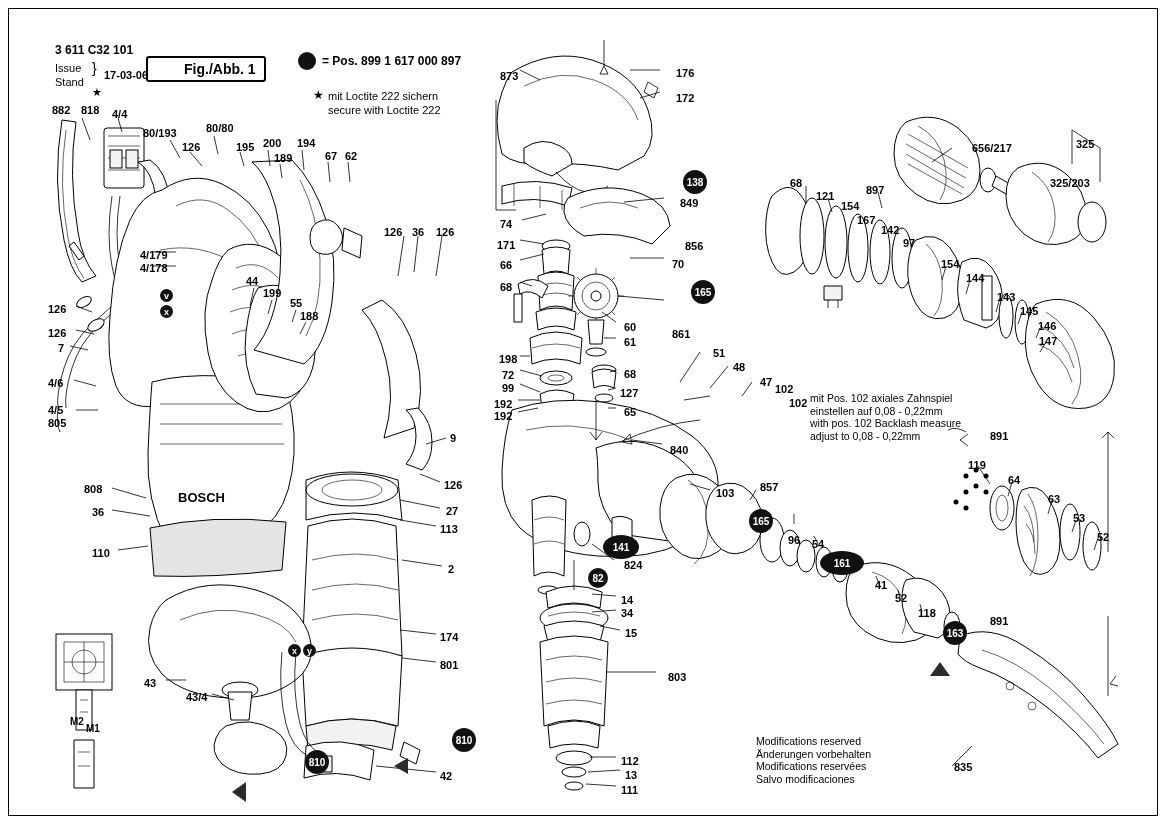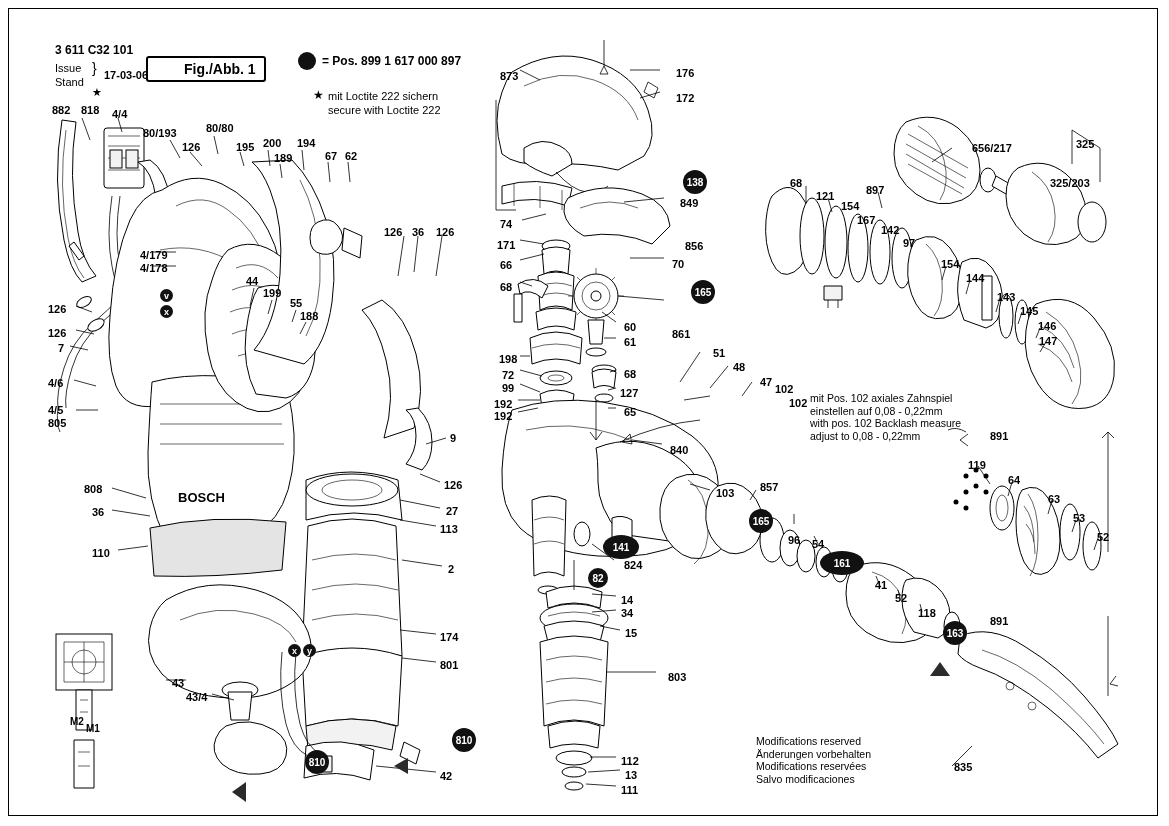--- a/index.html
+++ b/index.html
@@ -375,21 +375,21 @@
       <div class="lbl" style="left: 450px; top: 432px;">9</div>
       <div class="lbl" style="left: 444px; top: 479px;">126</div>
       <div class="lbl" style="left: 84px; top: 483px;">808</div>
       <div class="lbl" style="left: 92px; top: 506px;">36</div>
       <div class="lbl" style="left: 92px; top: 547px;">110</div>
       <div class="lbl" style="left: 446px; top: 505px;">27</div>
       <div class="lbl" style="left: 440px; top: 523px;">113</div>
       <div class="lbl" style="left: 448px; top: 563px;">2</div>
       <div class="lbl" style="left: 440px; top: 631px;">174</div>
       <div class="lbl" style="left: 440px; top: 659px;">801</div>
-      <div class="lbl" style="left: 144px; top: 677px; margin-left: 28px;">43</div>
+      <div class="lbl" style="left: 144px; top: 677px;">43</div>
       <div class="lbl" style="left: 186px; top: 691px;">43/4</div>
       <div class="lbl" style="left: 440px; top: 770px;">42</div>
       <div class="lbl" style="left: 500px; top: 70px;">873</div>
       <div class="lbl" style="left: 676px; top: 67px;">176</div>
       <div class="lbl" style="left: 676px; top: 92px;">172</div>
       <div class="lbl" style="left: 680px; top: 197px;">849</div>
       <div class="lbl" style="left: 500px; top: 218px;">74</div>
       <div class="lbl" style="left: 497px; top: 239px;">171</div>
       <div class="lbl" style="left: 500px; top: 259px;">66</div>
       <div class="lbl" style="left: 500px; top: 281px;">68</div>

